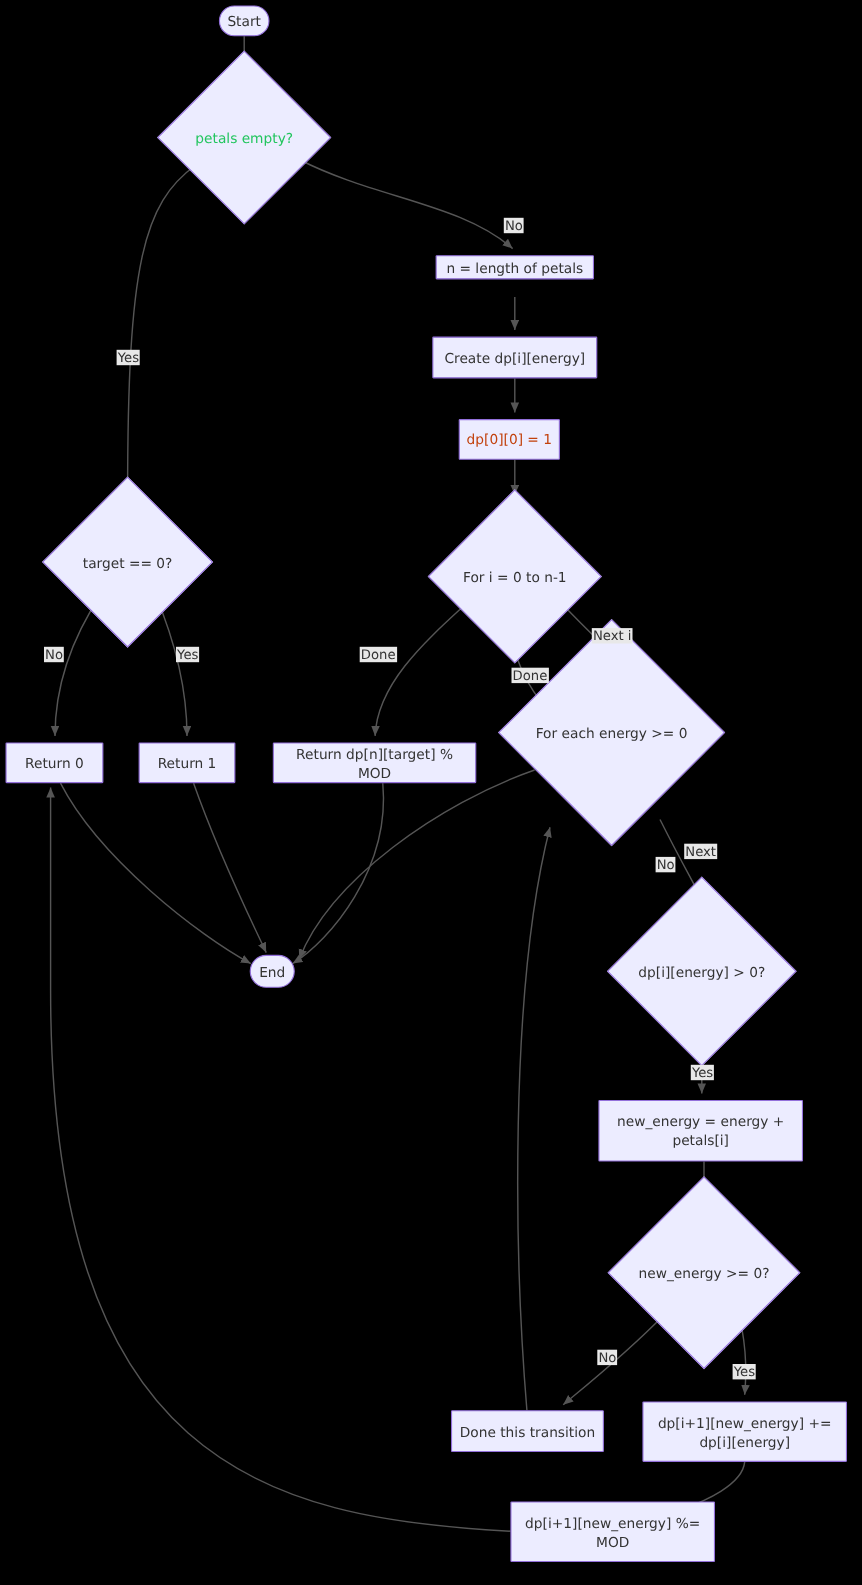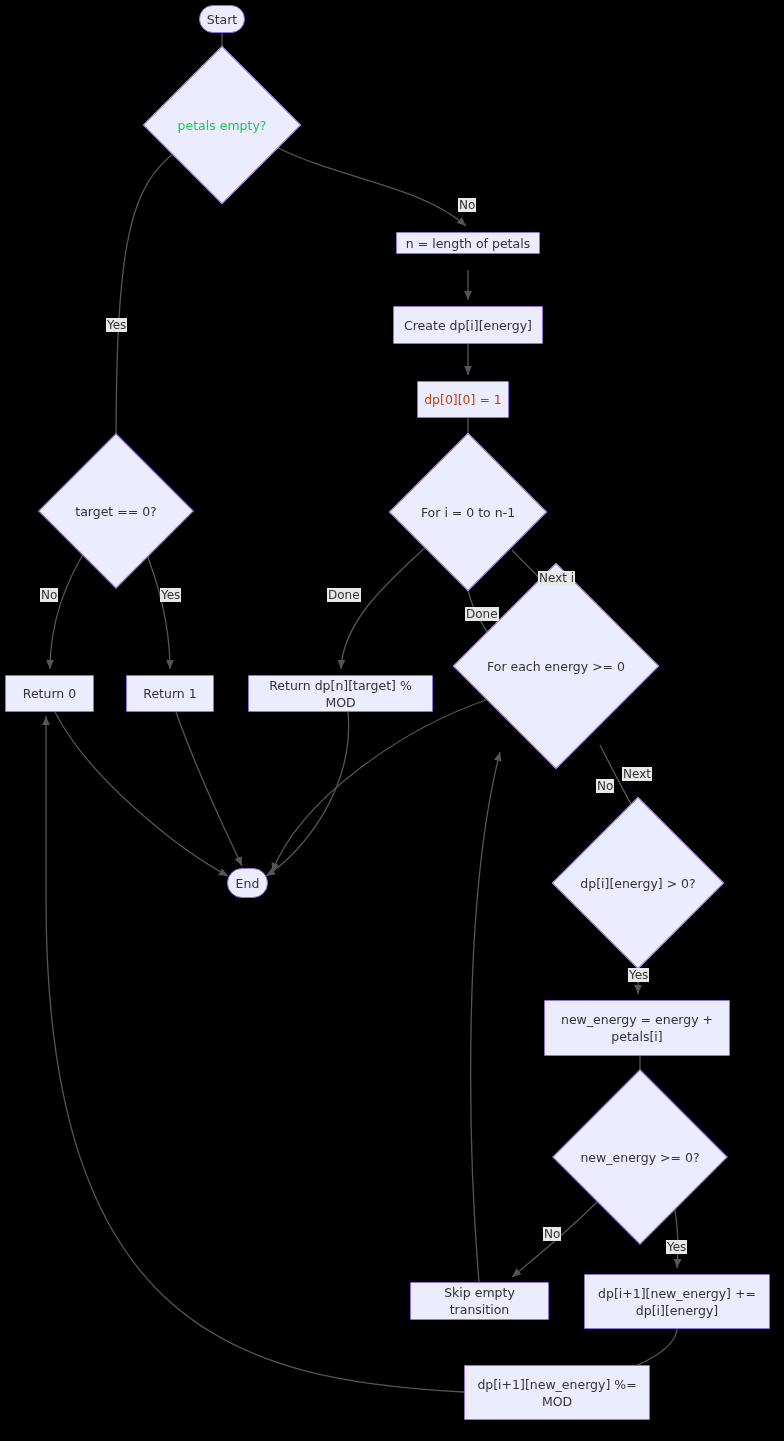--- a/index.html
+++ b/index.html
@@ -74,21 +74,21 @@
       <div class="node rect" style="left: 393px; top: 306px; width: 150px; height: 38px; color: rgb(51, 51, 51); background: rgb(236, 236, 255); border-color: rgb(147, 112, 219);">
         <span style="padding: 0px 6px;">Create dp[i][energy]</span>
       </div>
       <div class="node rect" style="left: 417px; top: 381px; width: 92px; height: 37px; color: #c2410c; background: rgb(236, 236, 255); border-color: rgb(147, 112, 219);">
         <span style="padding: 0px 6px;">dp[0][0] = 1</span>
       </div>
       <div class="node diamond" style="left: 61px; top: 456px; width: 110px; height: 110px; color: rgb(51, 51, 51);">
         <div class="dshape" style="background: rgb(236, 236, 255); border-color: rgb(147, 112, 219);"></div>
         <span class="dlabel">target == 0?</span>
       </div>
-      <div class="node diamond" style="left: 412px; top: 456px; width: 112px; height: 112px; color: rgb(51, 51, 51); text-align: center;">
+      <div class="node diamond" style="left: 412px; top: 468px; width: 112px; height: 112px; color: rgb(51, 51, 51); text-align: center;">
         <div class="dshape" style="background: rgb(236, 236, 255); border-color: rgb(147, 112, 219);"></div>
         <span class="dlabel">For i = 0 to n-1</span>
       </div>
       <div class="node rect" style="left: 5px; top: 675px; width: 89px; height: 37px; color: rgb(51, 51, 51); background: rgb(236, 236, 255); border-color: rgb(147, 112, 219);">
         <span style="padding: 0px 6px;">Return 0</span>
       </div>
       <div class="node rect" style="left: 126px; top: 675px; width: 88px; height: 37px; color: rgb(51, 51, 51); background: rgb(236, 236, 255); border-color: rgb(147, 112, 219);">
         <span style="padding: 0px 6px;">Return 1</span>
       </div>
       <div class="node rect" style="left: 248px; top: 675px; width: 185px; height: 37px; color: rgb(51, 51, 51); background: rgb(236, 236, 255); border-color: rgb(147, 112, 219);">
@@ -106,21 +106,21 @@
         <span class="dlabel">dp[i][energy] &gt; 0?</span>
       </div>
       <div class="node rect" style="left: 544px; top: 1000px; width: 186px; height: 56px; color: rgb(51, 51, 51); background: rgb(236, 236, 255); border-color: rgb(147, 112, 219);">
         <span style="padding: 0px 6px;">new_energy = energy + petals[i]</span>
       </div>
       <div class="node diamond" style="left: 578px; top: 1095px; width: 124px; height: 124px; color: rgb(51, 51, 51);">
         <div class="dshape" style="background: rgb(236, 236, 255); border-color: rgb(147, 112, 219);"></div>
         <span class="dlabel">new_energy &gt;= 0?</span>
       </div>
       <div class="node rect" style="left: 410px; top: 1282px; width: 139px; height: 38px; color: rgb(51, 51, 51); background: rgb(236, 236, 255); border-color: rgb(147, 112, 219);">
-        <span style="padding: 0px 6px;">Skip empty transition</span>
+        <span style="padding: 0px 6px;">Done this transition</span>
       </div>
       <div class="node rect" style="left: 584px; top: 1274px; width: 186px; height: 55px; color: rgb(51, 51, 51); background: rgb(236, 236, 255); border-color: rgb(147, 112, 219);">
         <span style="padding: 0px 6px;">dp[i+1][new_energy] += dp[i][energy]</span>
       </div>
       <div class="node rect" style="left: 464px; top: 1365px; width: 186px; height: 55px; color: rgb(51, 51, 51); background: rgb(236, 236, 255); border-color: rgb(147, 112, 219);">
         <span style="padding: 0px 6px;">dp[i+1][new_energy] %= MOD</span>
       </div>
     </div>
   <div id="label-layer">
       <div class="elabel" style="left: 106px; top: 318px; background: rgb(232, 232, 232); color: rgb(51, 51, 51);">Yes</div>

